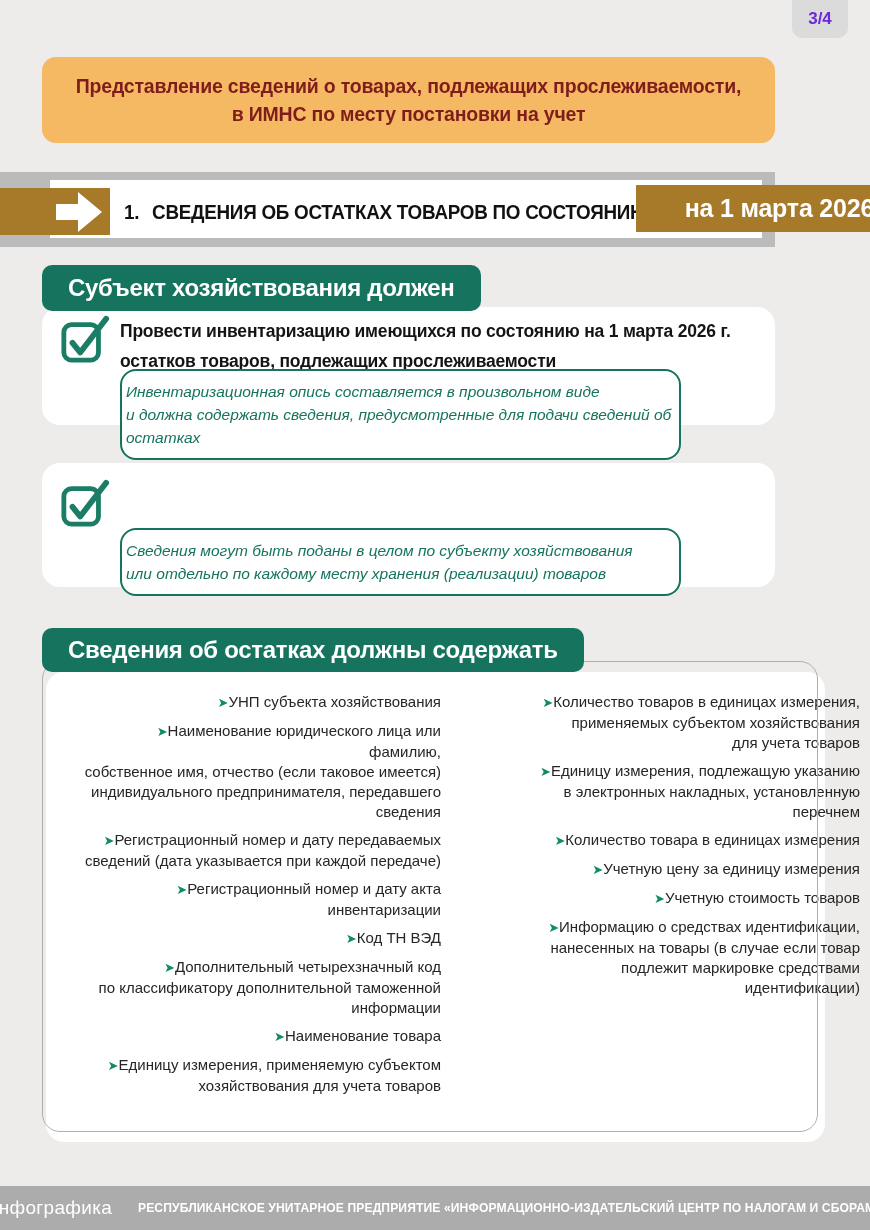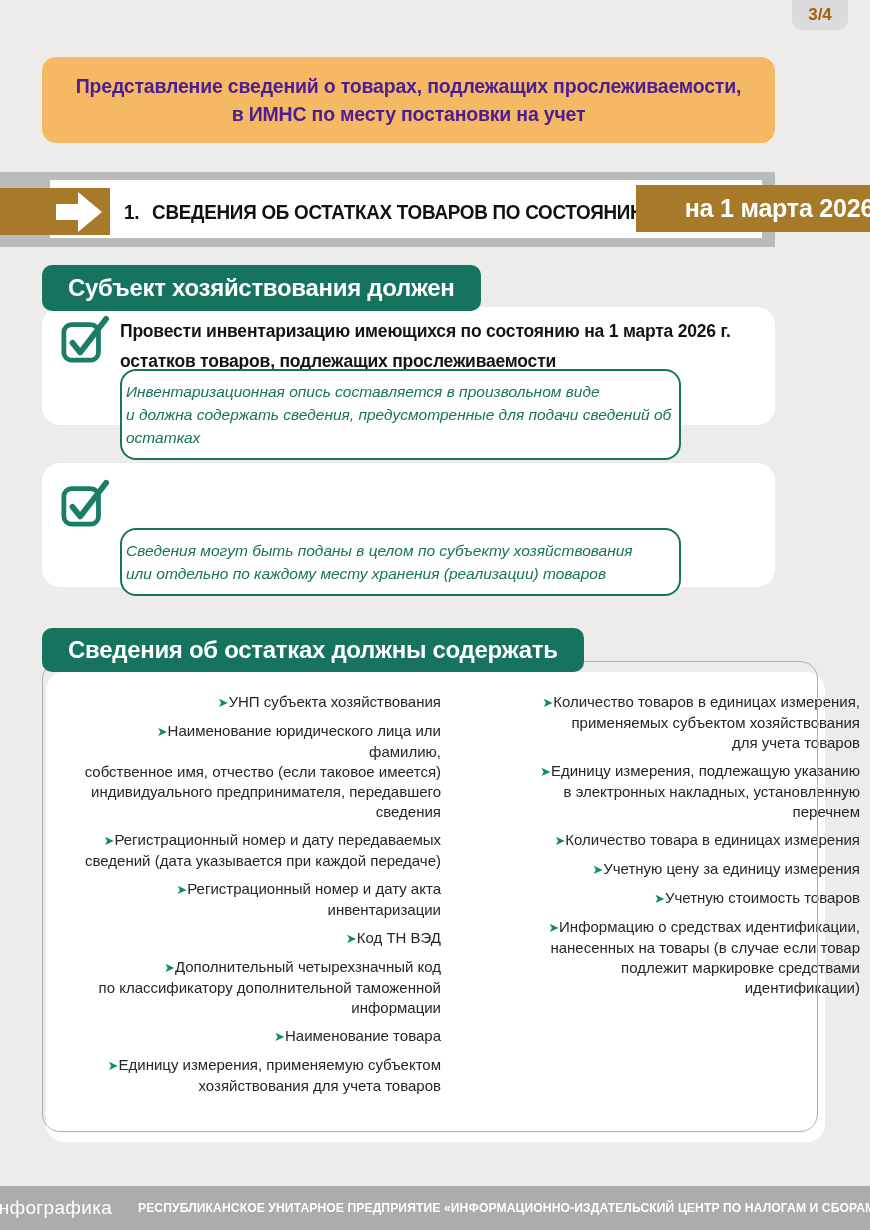--- a/index.html
+++ b/index.html
@@ -6,31 +6,31 @@
     --teal:#16745E; --orange:#F6B963; --brown:#A67A28; --band:#BBBBBB;
     --footer:#ACACAC; --bg:#EDECEA; --badge:#DBDBDB; --ink:#1C1C1C; --stroke-gray:#AFAFAF;
   }
   html,body{margin:0;padding:0;background:var(--bg);}
   #page{
     position:relative;width:870px;height:1230px;overflow:hidden;background:var(--bg);
     font-family:"Liberation Sans","DejaVu Sans",sans-serif;color:var(--ink);
   }
   
   .page-badge{
-    position:absolute;left:792px;top:0;width:56px;height:30px;background:var(--badge);
-    border-radius:0 0 10px 10px;color:#a16207;font-weight:bold;font-size:17px;
+    position:absolute;left:792px;top:0;width:56px;height:38px;background:var(--badge);
+    border-radius:0 0 10px 10px;color:#6d28d9;font-weight:bold;font-size:17px;
     display:flex;align-items:center;justify-content:center;
   }
   
   .title-banner{
     position:absolute;left:42px;top:57px;width:733px;height:86px;background:var(--orange);
     border-radius:14px;display:flex;align-items:center;justify-content:center;text-align:center;
   }
   .title-banner .t{
-    font-weight:bold;font-size:19.5px;line-height:28px;color:#4c1d95;
+    font-weight:bold;font-size:19.5px;line-height:28px;color:#7f1d1d;
     letter-spacing:-0.2px;white-space:pre-line;
   }
   
   .band{position:absolute;left:0;top:172px;width:775px;height:75px;background:var(--band);}
   .band-bar{position:absolute;left:50px;top:180px;width:712px;height:58px;background:#fff;}
   .arrow-box{position:absolute;left:0;top:188px;width:110px;height:47px;background:var(--brown);}
   .arrow-box svg{position:absolute;left:56px;top:4px;}
   .band-title{
     position:absolute;left:124px;top:188px;height:47px;display:flex;align-items:center;gap:14px;
     font-weight:bold;font-size:20.5px;letter-spacing:-0.3px;color:#111;

